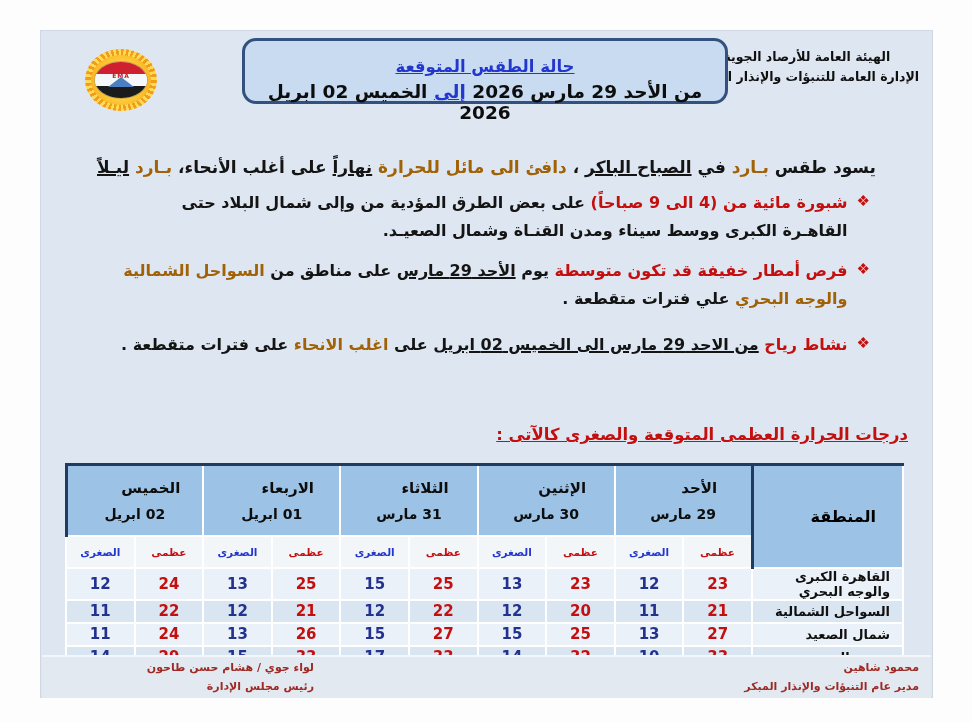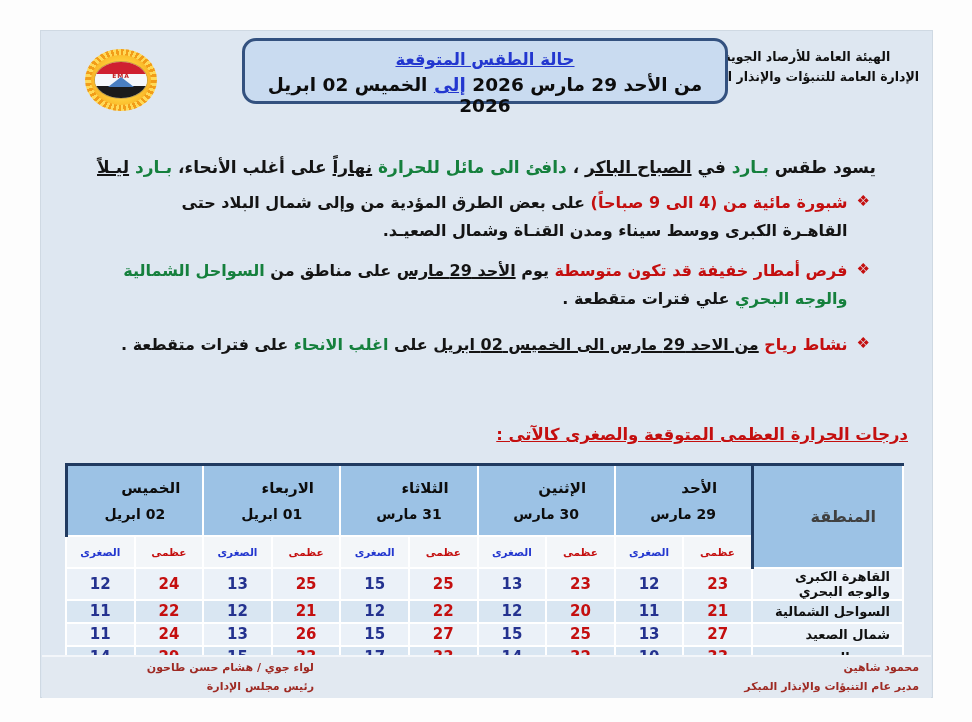--- a/index.html
+++ b/index.html
@@ -14,21 +14,21 @@
     direction:rtl;
   }
   
   .agency{
     position:absolute;top:16px;right:13px;text-align:center;
     font-size:12.5px;line-height:1.6;color:#101010;
   }
   .title-box{
     position:absolute;top:7px;right:204px;width:486px;height:66px;
     background:#c9dbf0;border:3px solid #33517f;border-radius:14px;
-    box-sizing:border-box;text-align:center;padding-top:9px;
+    box-sizing:border-box;text-align:center;padding-top:16px;
   }
   .title-line1{font-size:16.5px;color:#2337cf;text-decoration:underline;}
   .title-line2{font-size:18.5px;color:#0d0d0d;margin-top:5px;}
   .title-line2 .to-word{color:#2337cf;text-decoration:underline;}
   .logo{position:absolute;top:18px;left:44px;width:72px;height:62px;}
   .sun{
     width:72px;height:62px;border-radius:50%;
     background:repeating-conic-gradient(#f29d18 0deg 5deg,#ffd957 5deg 10deg);
     display:flex;align-items:center;justify-content:center;
   }
@@ -47,21 +47,21 @@
   .ema-text{
     position:absolute;top:30%;left:50%;transform:translate(-50%,0);
     font-size:6px;color:#c22222;letter-spacing:1px;line-height:1;
   }
   .mountain{
     position:absolute;top:42%;left:50%;transform:translateX(-50%);
     width:0;height:0;border-left:13px solid transparent;
     border-right:13px solid transparent;border-bottom:10px solid #4a7fc1;
   }
   
-  .blue{color:#15803d;}
+  .blue{color:#a16207;}
   .red{color:#c40f0f;}
   .u{text-decoration:underline;text-decoration-thickness:1.5px;}
   .intro{
     position:absolute;top:106px;left:0;right:0;text-align:center;
     font-size:17px;line-height:1.6;
   }
   .bullets{
     position:absolute;top:158px;right:62px;left:70px;
     list-style:none;margin:0;padding:0;font-size:16px;
   }
@@ -77,21 +77,21 @@
   
   .temp-table-wrap{position:absolute;top:432px;right:28px;}
   table{border-collapse:collapse;table-layout:fixed;width:837px;}
   col.region-col{width:151px;}
   col.num-col{width:68.6px;}
   th,td{border:2px solid #ffffff;padding:0;box-sizing:border-box;}
   tr.days th.day{height:71px;background:#9cc2e5;vertical-align:middle;
     border-top:3px solid #203a60;color:#0d0d0d;}
   tr.days th.day:last-child{border-left:3px solid #203a60;}
   th.region-head{background:#9cc2e5;border-top:3px solid #203a60;
-    border-left:3px solid #203a60;font-size:16px;color:#404040;padding-left:31px;}
+    border-left:3px solid #203a60;font-size:16px;color:#000000;padding-left:31px;}
   .day-name{font-size:15px;padding-left:32px;}
   .day-date{font-size:14px;margin-top:9px;}
   tr.sub th{height:32px;background:#f3f6f9;font-size:10.5px;font-weight:bold;}
   tr.sub th.max-label{color:#c40f0f;}
   tr.sub th.min-label{color:#2337cf;}
   tbody td{height:23px;text-align:center;font-size:15px;}
   tbody tr:nth-child(odd) td{background:#ebf1f8;}
   tbody tr:nth-child(even) td{background:#d9e6f2;}
   td.region{font-size:13px;color:#101010;text-align:right;padding-left:4px;padding-right:12px;margin-left:44px;}
   td.max{color:#c40f0f;}

